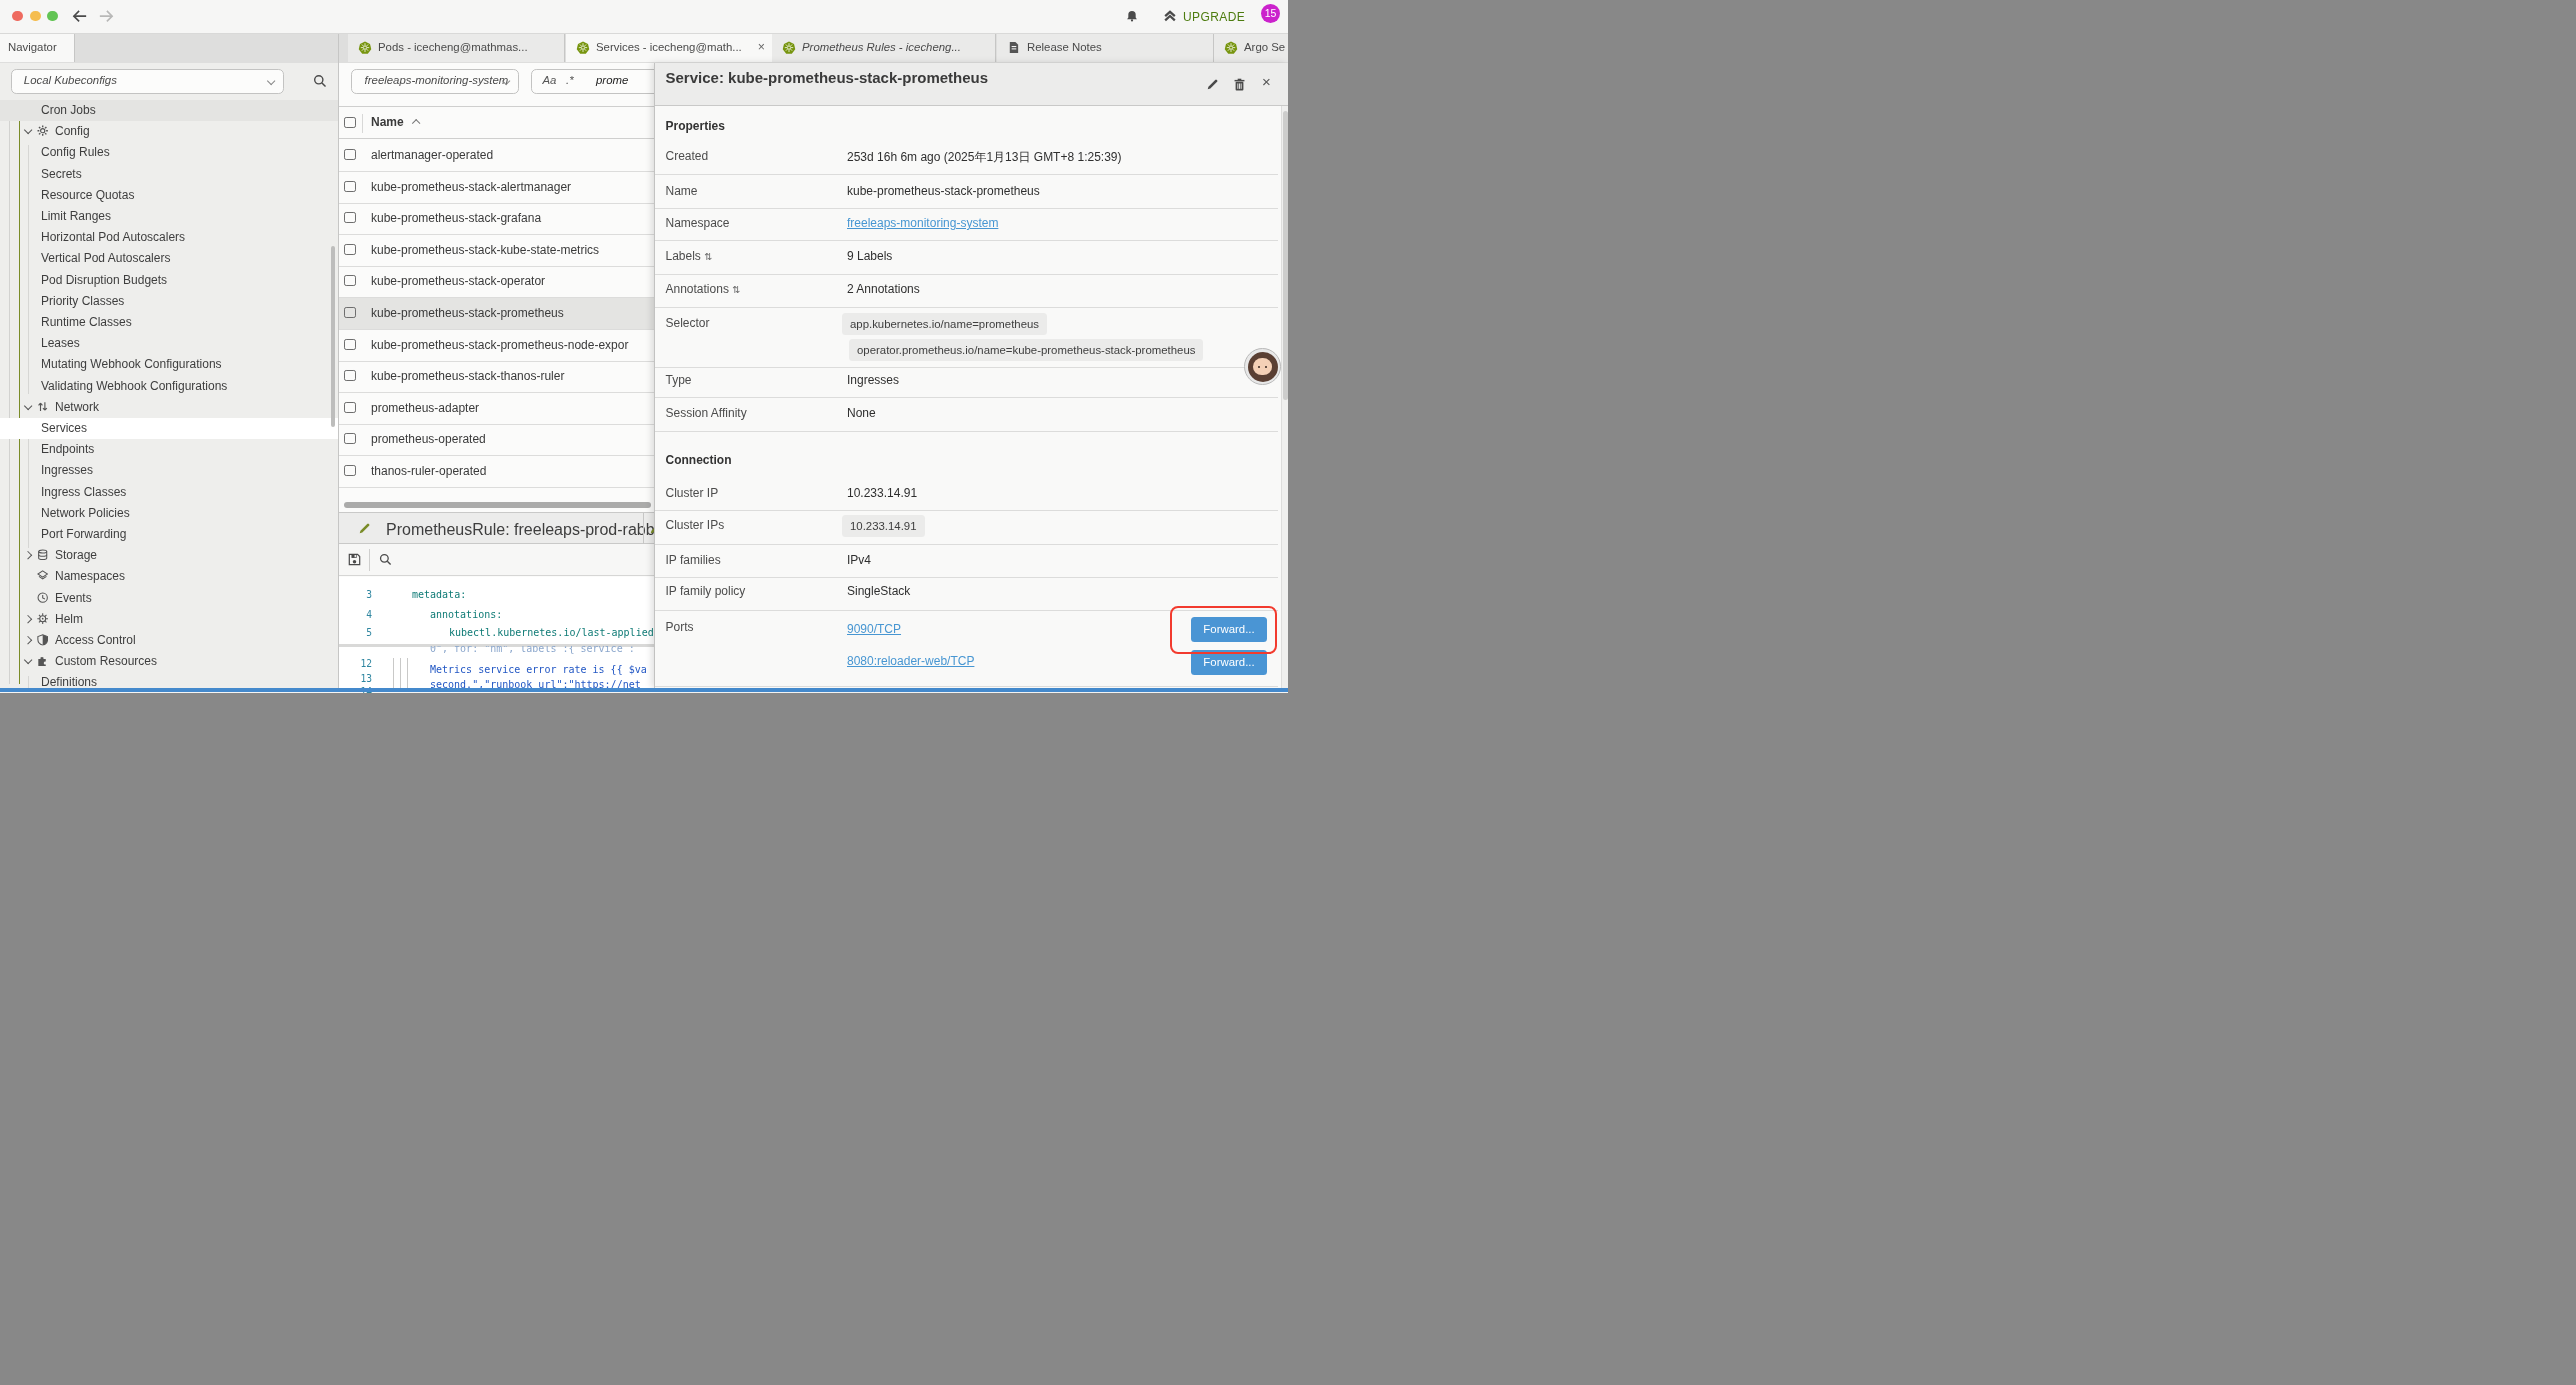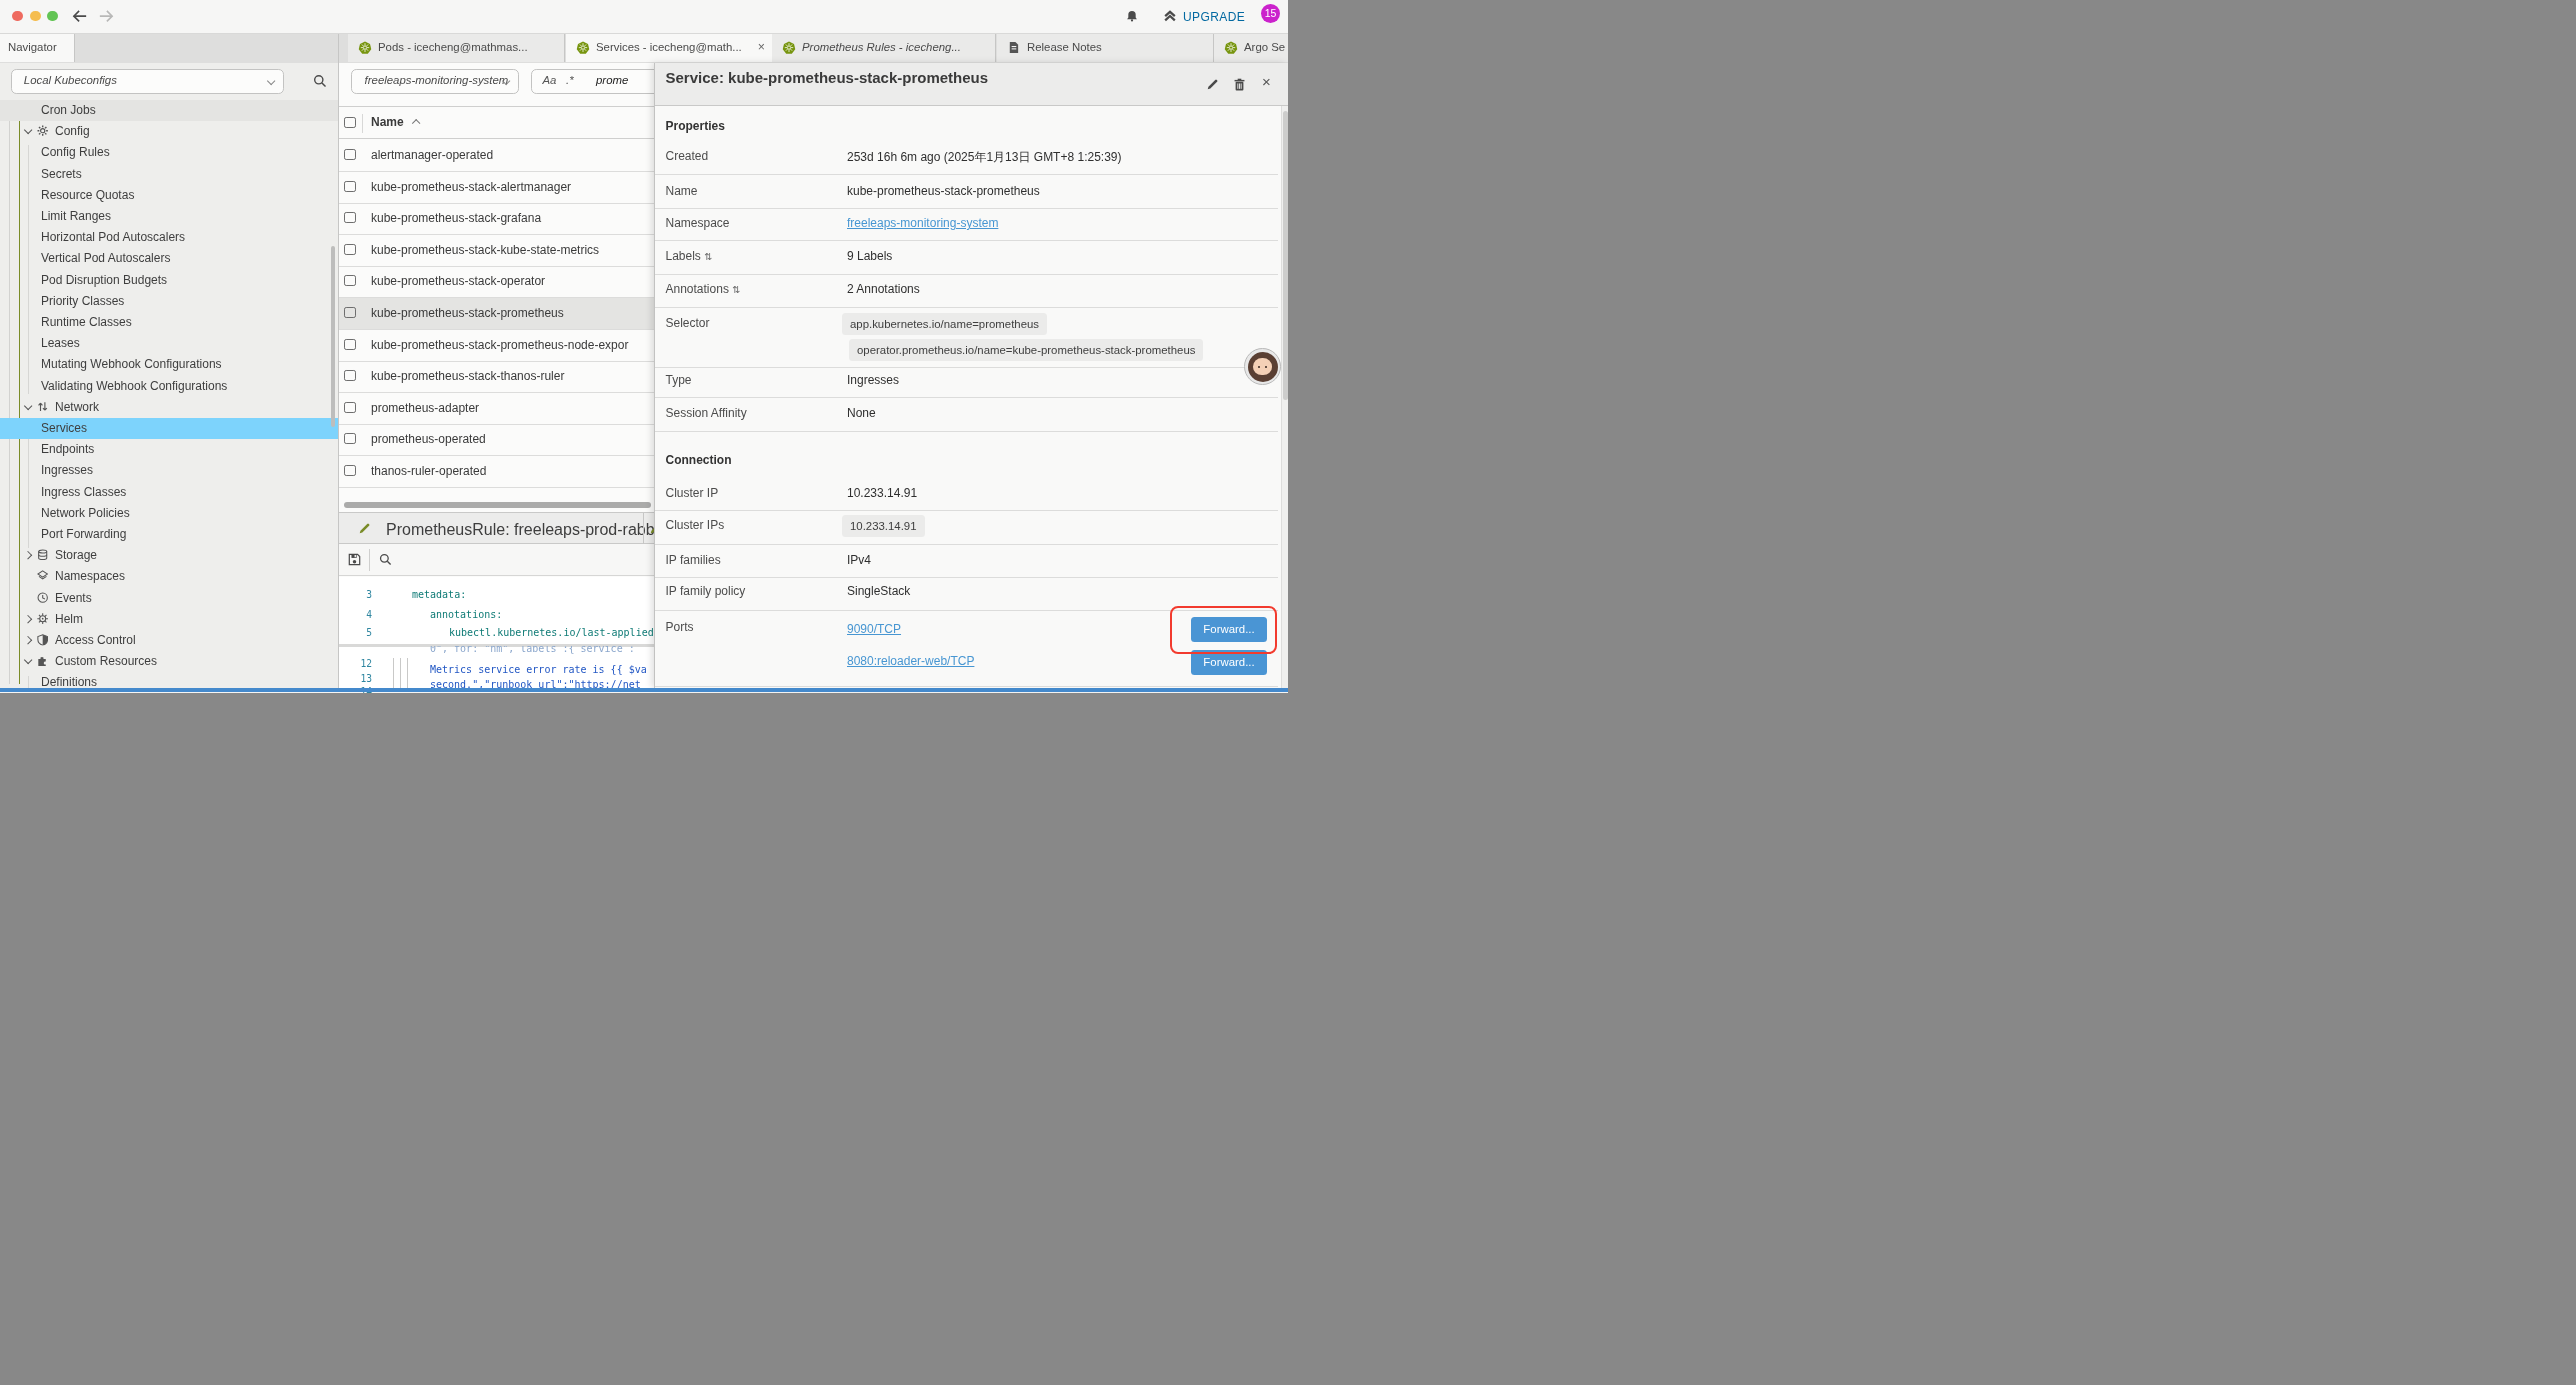--- a/index.html
+++ b/index.html
@@ -14,21 +14,21 @@
   #tabbar{left:0;top:34px;width:1288px;height:29px;background:#dededd;border-bottom:0.9px solid #c6c6c5;}
   .tab{top:0;height:28px;background:#eaeae9;border-right:0.9px solid #c6c6c5;box-sizing:border-box;}
   .tab.active{background:#f8f8f7;}
   .tab .tlabel{position:absolute;left:30px;top:7px;font-size:11.4px;color:#4a4a4a;white-space:nowrap;overflow:hidden;}
   .tab .ticon{position:absolute;left:9.6px;top:7px;}
   
   #sidebar{left:0;top:63px;width:338px;height:625px;background:#eeeeec;}
   .side-item{left:0;width:338px;height:21px;line-height:21px;font-size:12px;color:#3e3e3e;white-space:nowrap;}
   .side-item .lbl-child{position:absolute;left:41px;top:0;}
   .side-item .lbl-group{position:absolute;left:55px;top:0;}
-  .side-item.sel{background:#7dd3fc;padding-left:28px;}
+  .side-item.sel{background:#ffffff;padding-left:28px;}
   .side-item.hov{background:#e4e4e2;}
   .gicon{position:absolute;left:37px;top:4.4px;}
   .chv{position:absolute;width:5.3px;height:5.3px;border-right:1.4px solid #555;border-bottom:1.4px solid #555;}
   .chv.down{transform:rotate(45deg);left:25.4px;top:6.1px;}
   .chv.right{transform:rotate(-45deg);left:25.4px;top:7px;}
   .guide{width:1.3px;}
   
   .selectbox{height:24.6px;background:#fcfcfb;border:0.9px solid #c3c3c2;border-radius:5.3px;box-sizing:border-box;font-size:11.4px;color:#4a4a4a;}
   .selectbox .sval{position:absolute;left:12.3px;top:4px;white-space:nowrap;font-style:italic;}
   
@@ -207,21 +207,21 @@
       </svg>
     <svg class="abs" style="left:98px;top:9.6px;color:#b8b8b7" width="16" height="12.3" viewBox="0 0 18 14">
         <use href="#sym-fwd"></use>
       </svg>
     <svg class="abs" style="left:1125px;top:8.8px" width="14" height="14" viewBox="0 0 16 16">
         <use href="#sym-bell"></use>
       </svg>
     <svg class="abs" style="left:1163px;top:8.8px" width="14" height="14" viewBox="0 0 16 16">
         <use href="#sym-up2"></use>
       </svg>
-    <div class="abs" style="left:1183px;top:9.6px;font-size:12px;color:#0369a1;letter-spacing:0.4px">UPGRADE</div>
+    <div class="abs" style="left:1183px;top:9.6px;font-size:12px;color:#4d7c0f;letter-spacing:0.4px">UPGRADE</div>
     <div class="abs" style="left:1261px;top:3.5px;width:19px;height:19px;border-radius:50%;background:#cb22cc;color:#fff;font-size:10.5px;text-align:center;line-height:19px">15</div>
   </div>
 
   <div id="tabbar" class="abs">
     <div class="abs tab active" style="left:0;width:75px">
       <span class="tlabel" style="left:8px">Navigator</span>
     </div>
     <div class="abs tab" style="left:348px;width:217px">
       <svg class="ticon" width="14" height="14" viewBox="0 0 16 16">
           <use href="#sym-k8s"></use>

